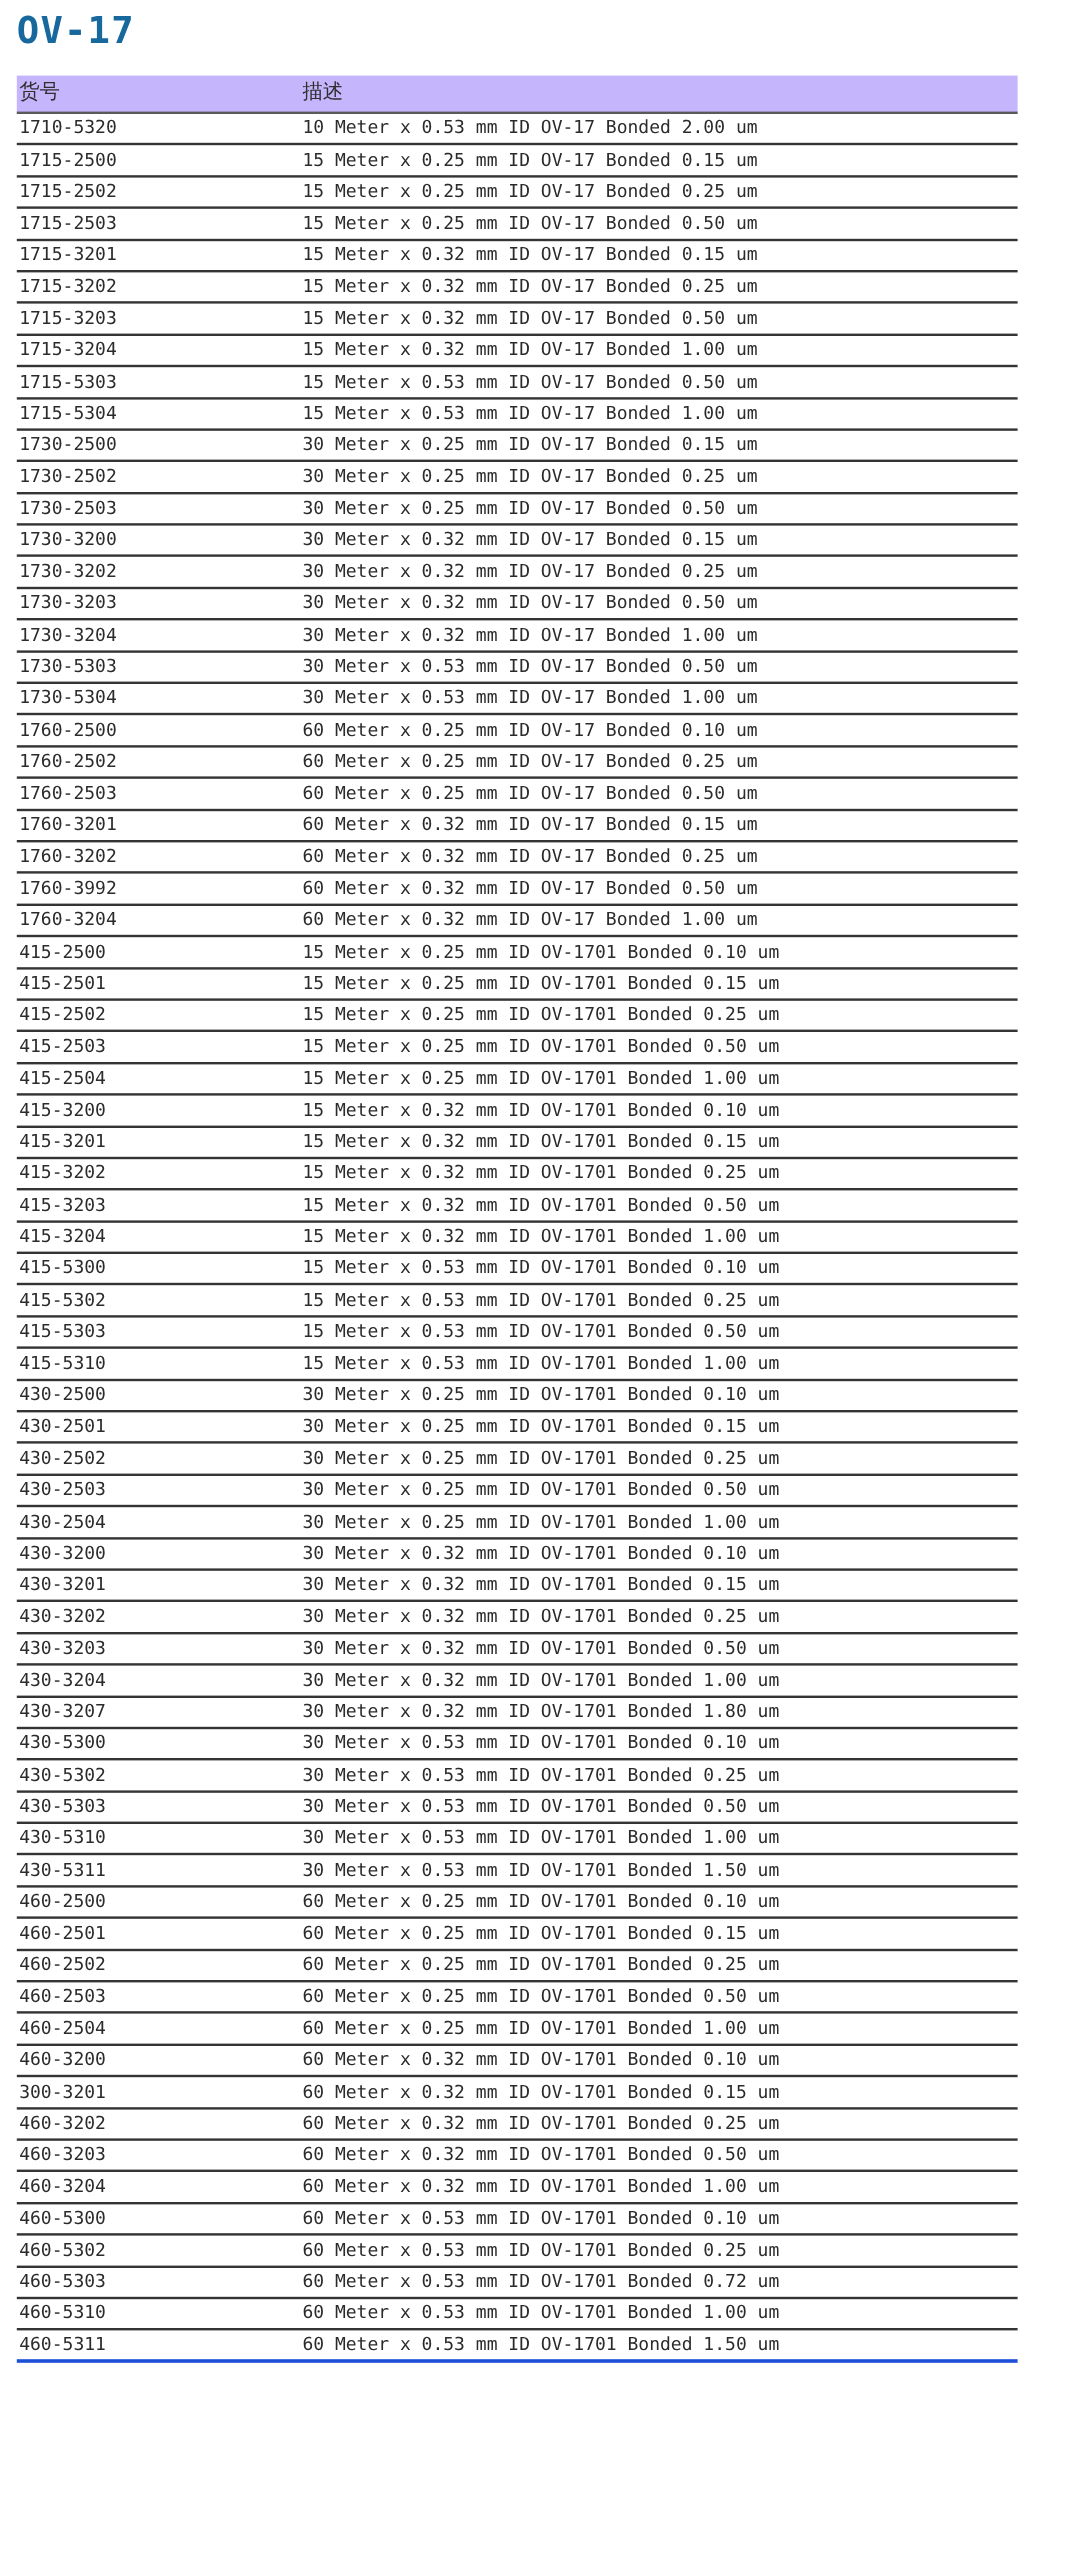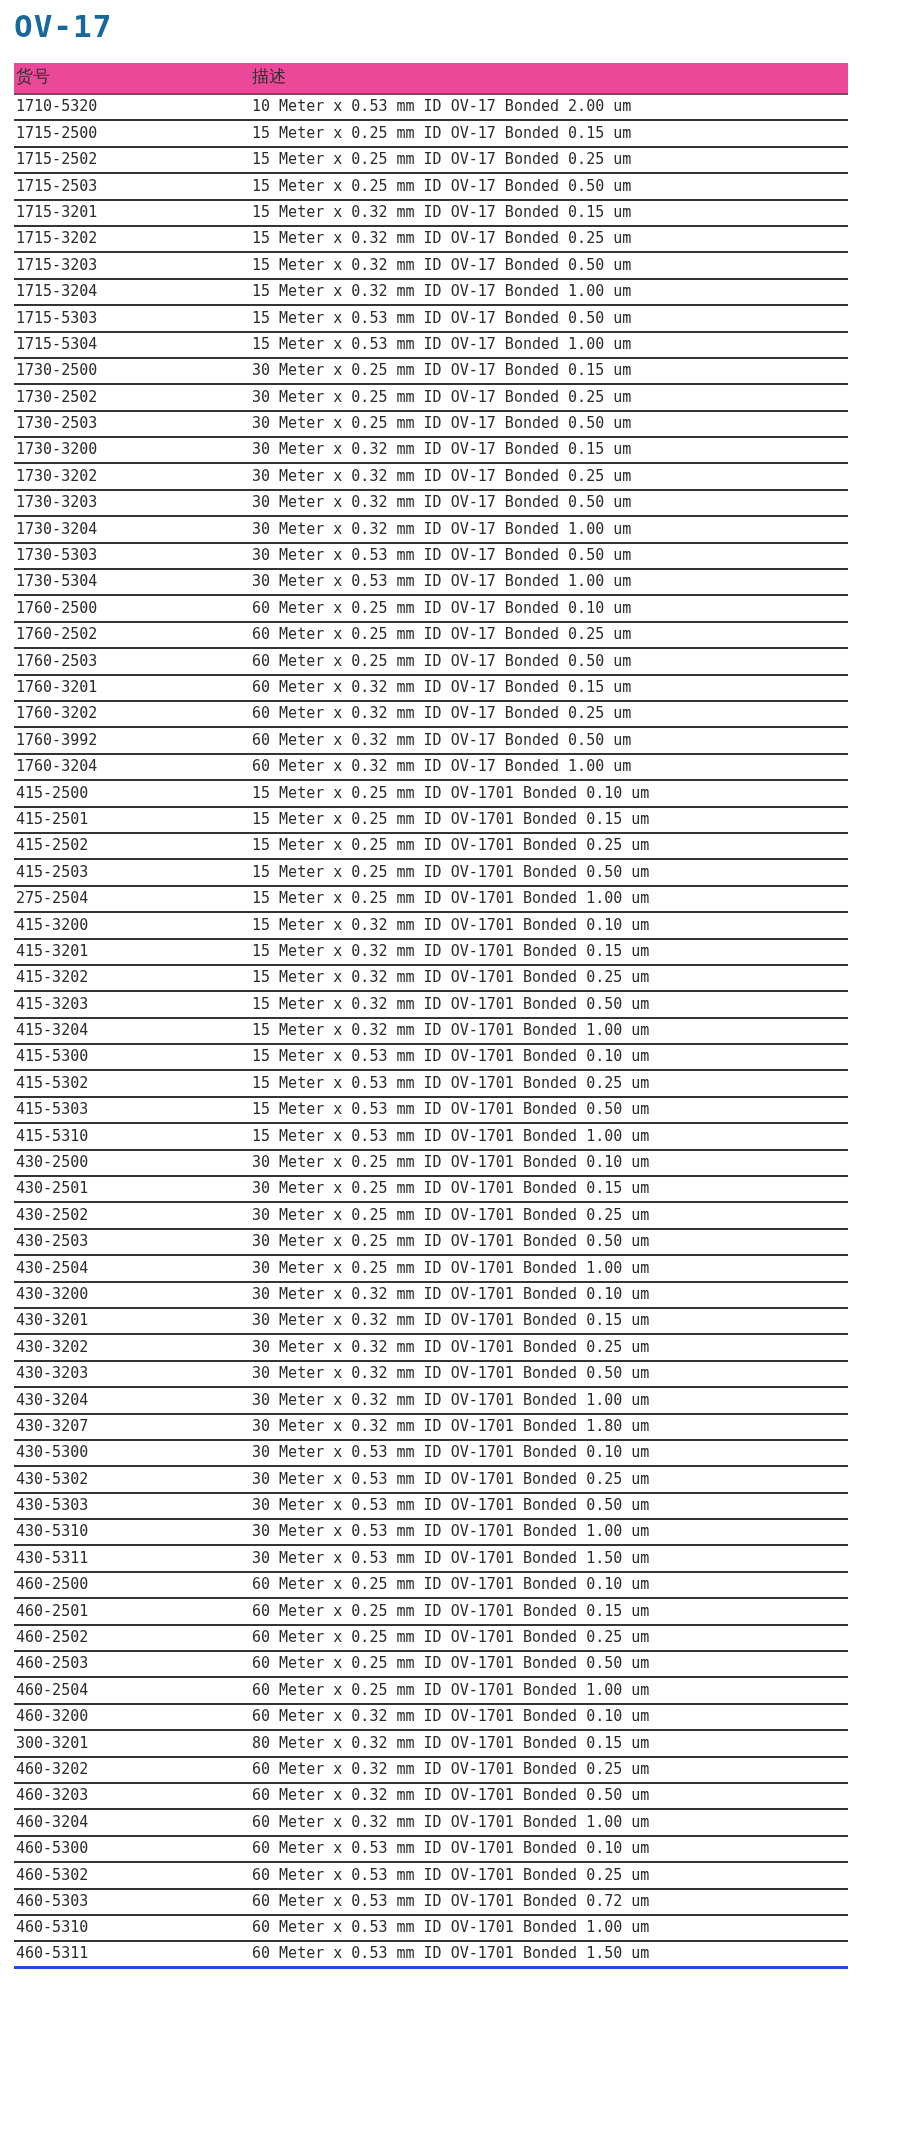--- a/index.html
+++ b/index.html
@@ -29,21 +29,21 @@
   }
   table.catalog {
     margin-top: 19px;
     width: 834px;
     border-collapse: collapse;
     table-layout: fixed;
   }
   col.c-cat  { width: 236px; }
   col.c-desc { width: 598px; }
   thead tr {
-    background: #ec4899;
+    background: #c4b5fd;
     height: 31px;
   }
   thead th {
     text-align: left;
     vertical-align: bottom;
     font-family: "DejaVu Sans", "Liberation Sans", sans-serif;
     font-weight: normal;
     font-size: 17px;
     color: #2f2f2f;
     padding: 0 0 5px 2px;
@@ -198,21 +198,21 @@
         </tr>
         <tr>
           <td>415-2502</td>
           <td>15 Meter x 0.25 mm ID OV-1701 Bonded 0.25 um</td>
         </tr>
         <tr>
           <td>415-2503</td>
           <td>15 Meter x 0.25 mm ID OV-1701 Bonded 0.50 um</td>
         </tr>
         <tr>
-          <td>275-2504</td>
+          <td>415-2504</td>
           <td>15 Meter x 0.25 mm ID OV-1701 Bonded 1.00 um</td>
         </tr>
         <tr>
           <td>415-3200</td>
           <td>15 Meter x 0.32 mm ID OV-1701 Bonded 0.10 um</td>
         </tr>
         <tr>
           <td>415-3201</td>
           <td>15 Meter x 0.32 mm ID OV-1701 Bonded 0.15 um</td>
         </tr>
@@ -327,21 +327,21 @@
         <tr>
           <td>460-2504</td>
           <td>60 Meter x 0.25 mm ID OV-1701 Bonded 1.00 um</td>
         </tr>
         <tr>
           <td>460-3200</td>
           <td>60 Meter x 0.32 mm ID OV-1701 Bonded 0.10 um</td>
         </tr>
         <tr>
           <td>300-3201</td>
-          <td>80 Meter x 0.32 mm ID OV-1701 Bonded 0.15 um</td>
+          <td>60 Meter x 0.32 mm ID OV-1701 Bonded 0.15 um</td>
         </tr>
         <tr>
           <td>460-3202</td>
           <td>60 Meter x 0.32 mm ID OV-1701 Bonded 0.25 um</td>
         </tr>
         <tr>
           <td>460-3203</td>
           <td>60 Meter x 0.32 mm ID OV-1701 Bonded 0.50 um</td>
         </tr>
         <tr>

